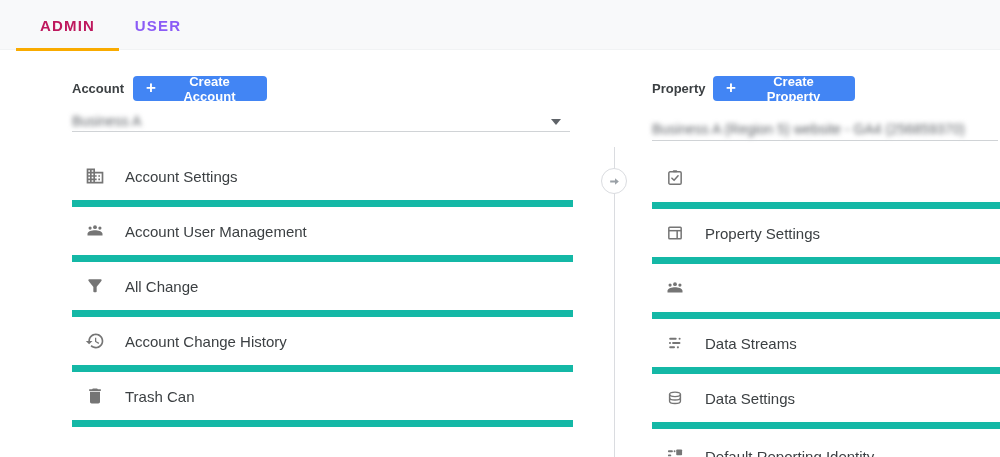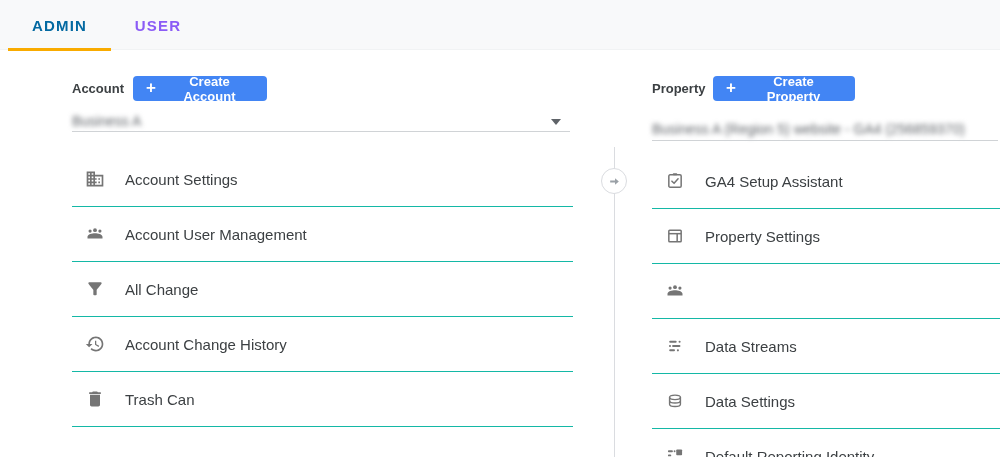--- a/index.html
+++ b/index.html
@@ -4,21 +4,21 @@
 <style>
   * { margin:0; padding:0; box-sizing:border-box; }
   html,body { width:1000px; height:457px; }
   body { font-family:"Liberation Sans", sans-serif; background:#fff; position:relative; overflow:hidden; }
   .screen { position:absolute; inset:0; width:1000px; height:457px; background:#fff; overflow:hidden; }
 
   
   .tabbar { position:absolute; left:0; top:0; width:1000px; height:50px; background:#f8f9fa; border-bottom:1px solid #f1f3f4; }
   .tab { position:absolute; top:0; height:50px; display:flex; align-items:center; justify-content:center;
          font-size:15px; font-weight:bold; letter-spacing:1.2px; cursor:pointer; }
-  .tab-admin { left:8px; width:103px; color:#0369a1; }
+  .tab-admin { left:16px; width:103px; color:#be185d; }
   .tab-user  { left:113px; width:90px; color:#8b5cf6; }
   .tab-underline { position:absolute; left:0; bottom:-1px; width:103px; height:3px; background:#f9ab00; }
 
   
   .col-label { position:absolute; top:81px; font-size:13px; color:#3c4043;font-weight:bold; }
   .lbl-account { left:72px; }
   .lbl-property { left:652px; }
   .create-btn { position:absolute; top:76px; height:25px; background:#4285f4; color:#fff; border:none; border-radius:4px;
                 display:flex; align-items:center; font-size:13px; font-weight:bold; cursor:pointer; padding:0 13px; }
   .btn-account { left:133px; width:134px; }
@@ -29,21 +29,21 @@
   .selector-text { position:absolute; font-size:14px; color:#5f6368; filter:blur(2.6px); white-space:nowrap; }
   .sel-account { left:72px; top:113px; }
   .sel-property { left:652px; top:121px; max-width:330px; overflow:hidden; }
   .sel-underline { position:absolute; height:1px; background:#d0d3d6; }
   .ul-account { left:72px; top:131px; width:498px; }
   .ul-property { left:652px; top:140px; width:346px; }
   .dd-arrow { position:absolute; left:551px; top:119px; width:0; height:0;
               border-left:5px solid transparent; border-right:5px solid transparent; border-top:6px solid #5f6368; cursor:pointer; }
 
   
-  .row { position:absolute; height:55px; border-bottom:1px solid #14b8a6; display:flex; align-items:center; cursor:pointer; background:#fff; }
+  .row { position:absolute; height:55px; border-bottom:7px solid #14b8a6; display:flex; align-items:center; cursor:pointer; background:#fff; }
   .row.left  { left:72px;  width:501px; }
   .row.right { left:652px; width:348px; }
   .row.noline { border-bottom:none; }
   .row .micon { width:20px; height:20px; margin-left:13px; flex:0 0 20px; }
   .row .mlabel { margin-left:20px; font-size:15px; color:#3c4043; }
 
   
   .vdivider { position:absolute; left:614px; top:147px; width:1px; height:310px; background:#dadce0; }
   .circle-btn { position:absolute; left:601px; top:168px; width:26px; height:26px; border-radius:50%;
                 background:#fff; border:1px solid #dadce0; display:flex; align-items:center; justify-content:center; cursor:pointer; }
@@ -120,21 +120,20 @@
       </svg>
     <span class="mlabel">Trash Can</span>
   </div>
 
   <div class="row right" style="top:154px">
     <svg class="micon" viewBox="0 0 24 24">
         <rect x="4.6" y="4.6" width="14.8" height="14.8" rx="1.5" fill="none" stroke="#757575" stroke-width="1.8"></rect>
         <rect x="9.4" y="2.6" width="5.2" height="2.6" rx="0.9" fill="#757575"></rect>
         <path d="M8.3 12.2l2.6 2.6 4.8-5.4" fill="none" stroke="#757575" stroke-width="1.8" stroke-linecap="round" stroke-linejoin="round"></path>
       </svg>
-    <span class="mlabel">GA4 Setup Assistant</span>
   </div>
   <div class="row right" style="top:209px">
     <svg class="micon" viewBox="0 0 24 24">
         <rect x="4.6" y="5" width="14.8" height="14" rx="1" fill="none" stroke="#757575" stroke-width="1.8"></rect>
         <line x1="4.6" y1="9.2" x2="19.4" y2="9.2" stroke="#757575" stroke-width="1.8"></line>
         <line x1="14.6" y1="9.2" x2="14.6" y2="19" stroke="#757575" stroke-width="1.8"></line>
       </svg>
     <span class="mlabel">Property Settings</span>
   </div>
   <div class="row right" style="top:264px">

